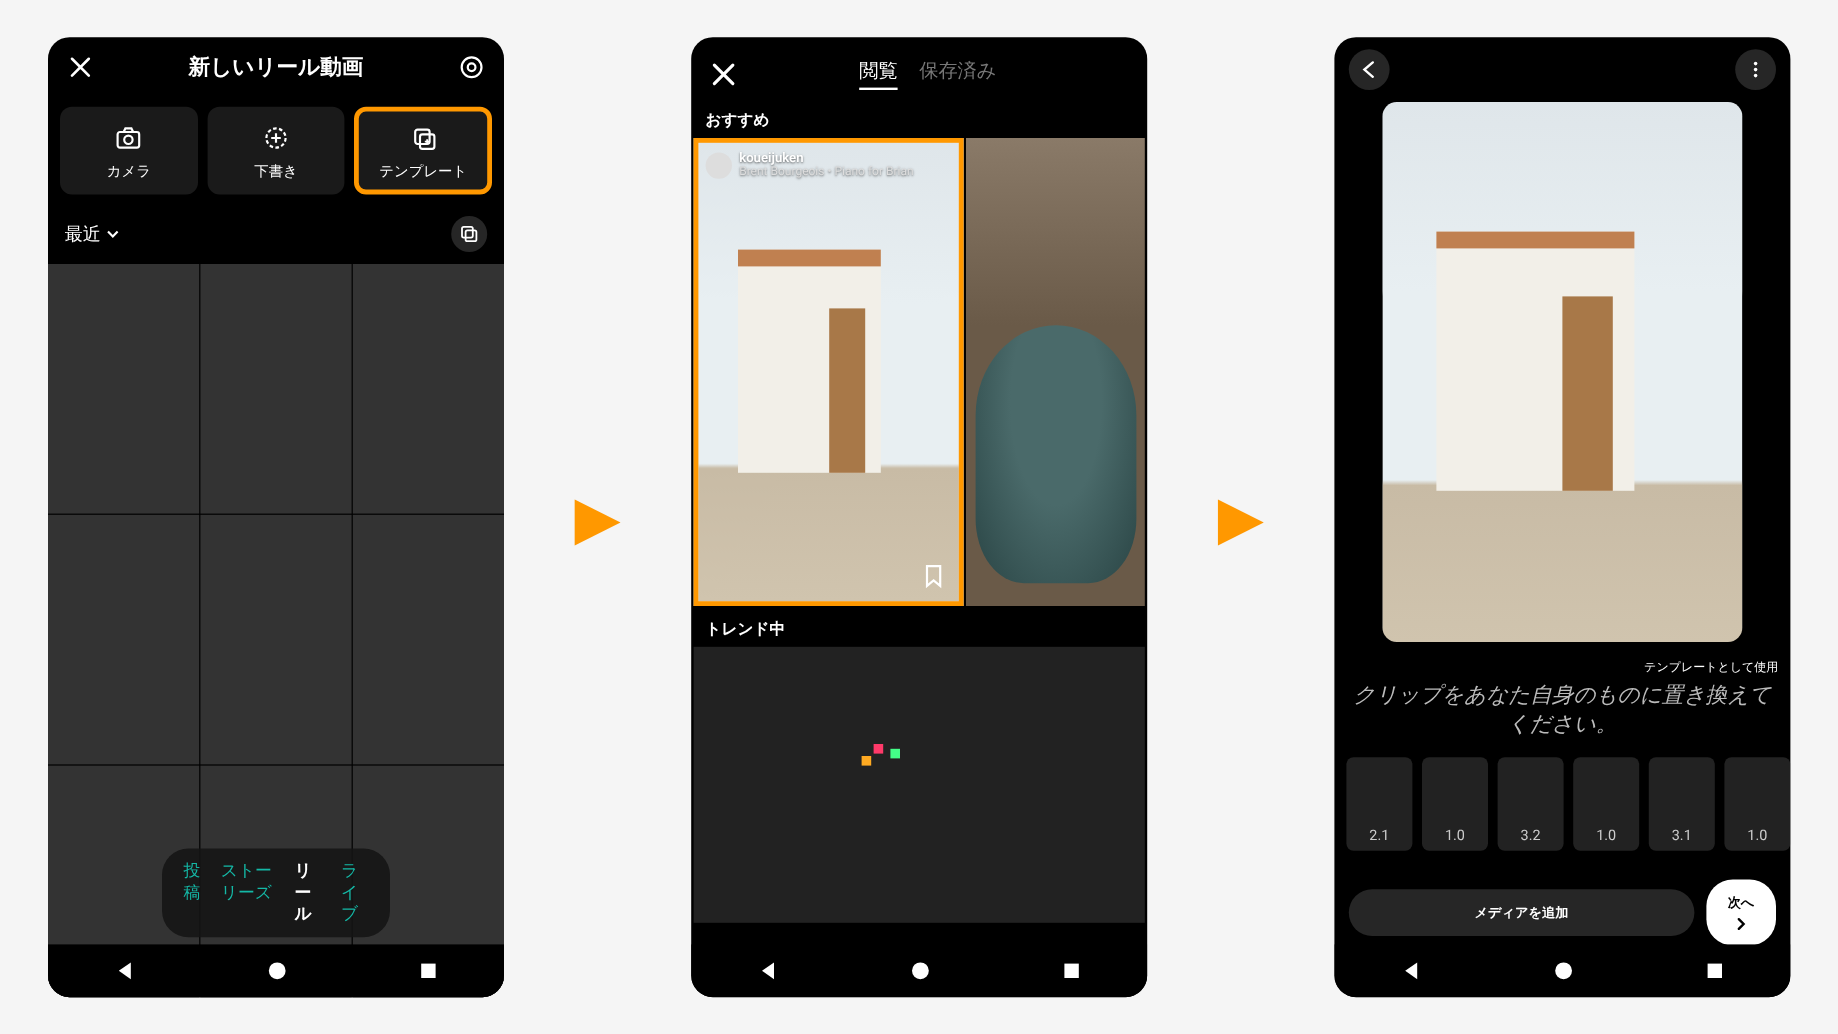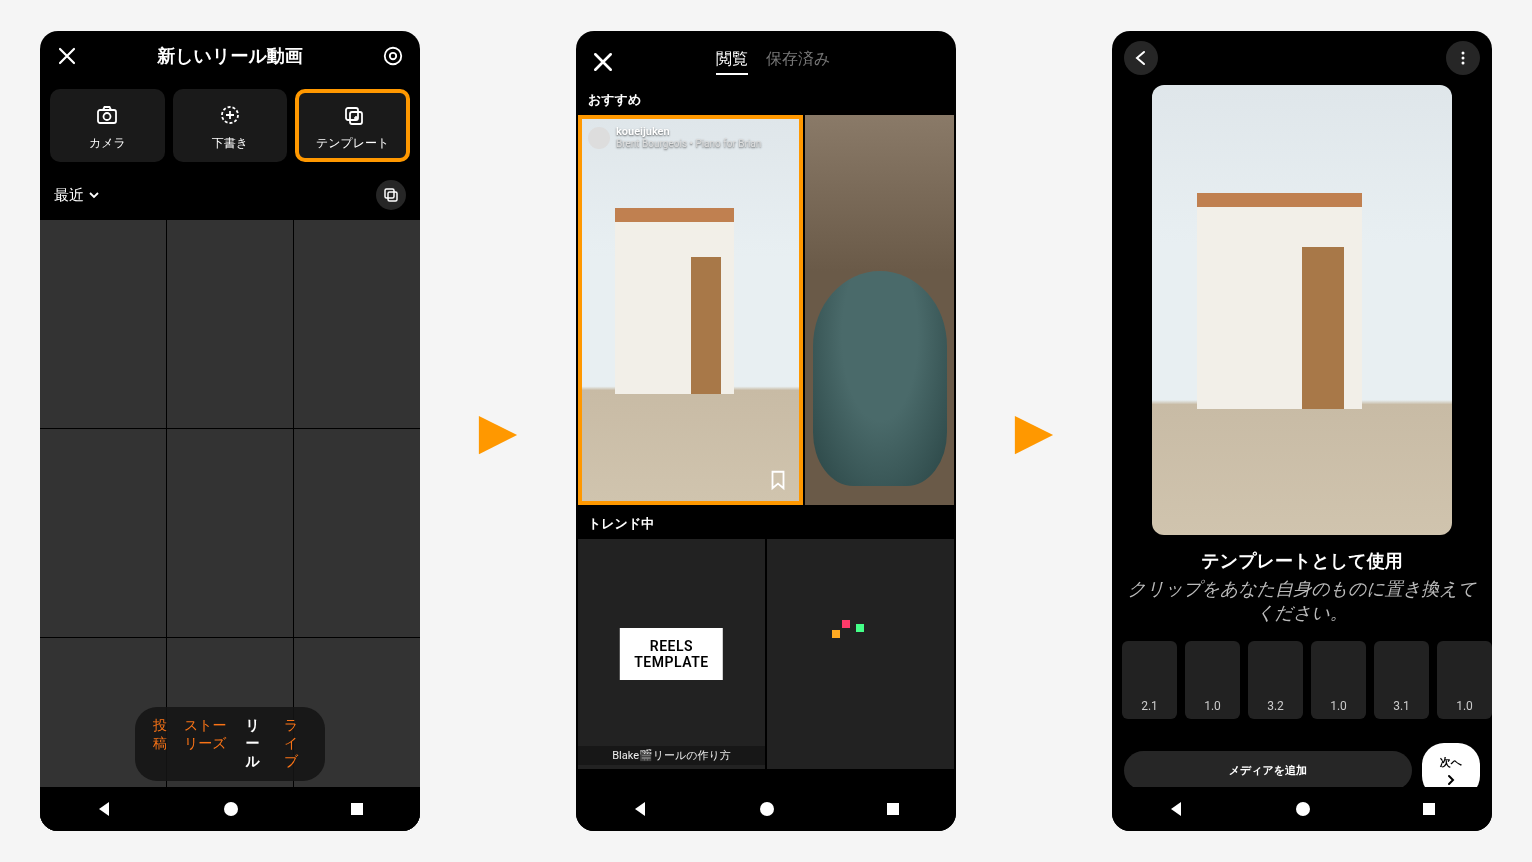--- a/index.html
+++ b/index.html
@@ -90,21 +90,21 @@
     left: 50%;
     transform: translateX(-50%);
     background: rgba(20,20,20,0.88);
     border-radius: 22px;
     padding: 10px 18px;
     display: flex;
     gap: 16px;
     font-size: 14px;
   }
   .s1-tabs span.active { color: #fff; font-weight: 700; }
-  .s1-tabs span { color: #f97316; }
+  .s1-tabs span { color: #14b8a6; }
   .nav-bar {
     position: absolute;
     bottom: 0; left: 0; right: 0;
     height: 44px;
     display: flex;
     align-items: center;
     justify-content: space-around;
     background: #000;
   }
   
@@ -152,21 +152,21 @@
   }
   .circle-btn {
     width:34px; height:34px; border-radius:50%; background:#262626;
     display:flex; align-items:center; justify-content:center;
   }
   .preview {
     margin:0 auto; width:300px; height:450px; border-radius:12px;
     background:#555; overflow:hidden; position:relative;
   }
   .s3-texts { text-align:center; padding:14px 10px 8px; }
-  .s3-texts .t1 { font-size:18px; font-weight:700; }
+  .s3-texts .t1 { font-size:10px; font-weight:400;text-align:right; }
   .s3-texts .t2 { font-size:18px; color:#bbb; margin-top:4px;font-style:italic; }
   .clips {
     display:flex; gap:8px; padding:8px 10px; overflow:hidden;
   }
   .clip {
     width:55px; height:78px; background:#222; border-radius:6px;
     display:flex; align-items:flex-end; justify-content:center;
     font-size:12px; color:#ccc; padding-bottom:6px; flex-shrink:0;
   }
   .s3-actions {
@@ -339,27 +339,20 @@
       <div class="bookmark-abs">
         <svg width="22" height="22" viewBox="0 0 24 24">
             <path d="M6 3 H18 V21 L12 16 L6 21 Z" fill="none" stroke="#fff" stroke-width="2"></path>
           </svg>
       </div>
     </div>
     <div class="tpl-card right bath-scene"></div>
   </div>
   <div class="sec-title">トレンド中</div>
   <div class="tpl-row2">
-    <div class="tpl-card2 room-scene">
-      <div class="label-box">
-        <div>REELS</div>
-        <div>TEMPLATE</div>
-      </div>
-      <div class="bottom-caption">Blake🎬リールの作り方</div>
-    </div>
     <div class="tpl-card2 city-scene"></div>
   </div>
   <div class="nav-bar">
     <svg width="18" height="18" viewBox="0 0 18 18">
         <path d="M14 2 L4 9 L14 16 Z" fill="#fff"></path>
       </svg>
     <svg width="18" height="18" viewBox="0 0 18 18">
         <circle cx="9" cy="9" r="7" fill="#fff"></circle>
       </svg>
     <svg width="16" height="16" viewBox="0 0 16 16">

